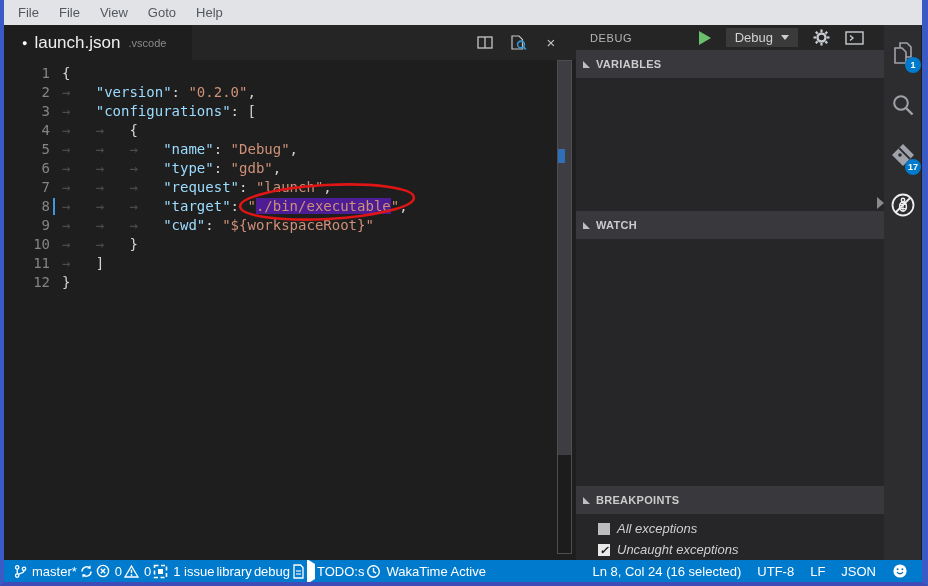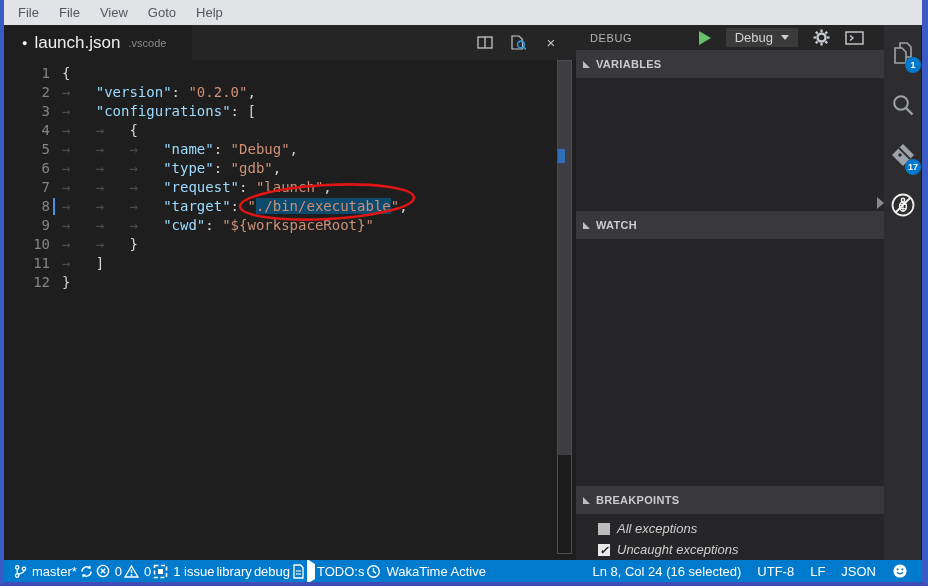--- a/index.html
+++ b/index.html
@@ -26,21 +26,21 @@
   .ed-action { width:18px; height:16px; display:flex; align-items:center; justify-content:center; color:#c5c5c5; }
   #code-area { position:relative; height:500px; background:#1e1e1e; padding-top:4px; overflow:hidden; }
   .line { display:flex; height:19px; line-height:19px; position:relative;
           font-family:"DejaVu Sans Mono", monospace; font-size:14px; white-space:pre; }
   .gutter { width:46px; text-align:right; color:#858585; flex:none; }
   .codetext { padding-left:12px; }
   .tk-k { color:#9cdcfe; }
   .tk-s { color:#ce9178; }
   .tk-p { color:#d4d4d4; }
   .tk-ws { color:#4b4b4b; }
-  .tk-sel { color:#ce9178; background:#0c4a6e; }
+  .tk-sel { color:#ce9178; background:#4c1d95; }
   .cursor { position:absolute; left:49px; top:1px; width:2px; height:17px; background:#4096e0; }
   
   #scrollbar-track { position:absolute; top:0; right:4px; width:15px; height:494px; border:1px solid #4e4e52; background:#1c1c1d; }
   #scrollbar-thumb { position:absolute; top:0; left:0; width:13px; height:394px; background:#3e3e42; }
   #overview-marker { position:absolute; top:88px; left:0; width:7px; height:14px; background:#2f6fb7; }
   
   #annotation { position:absolute; left:0; top:0; pointer-events:none; }
   
   #sidebar { width:308px; background:#252526; display:flex; flex-direction:column; }
   #sidebar-header { height:37px; display:flex; align-items:center; padding-left:14px; }

